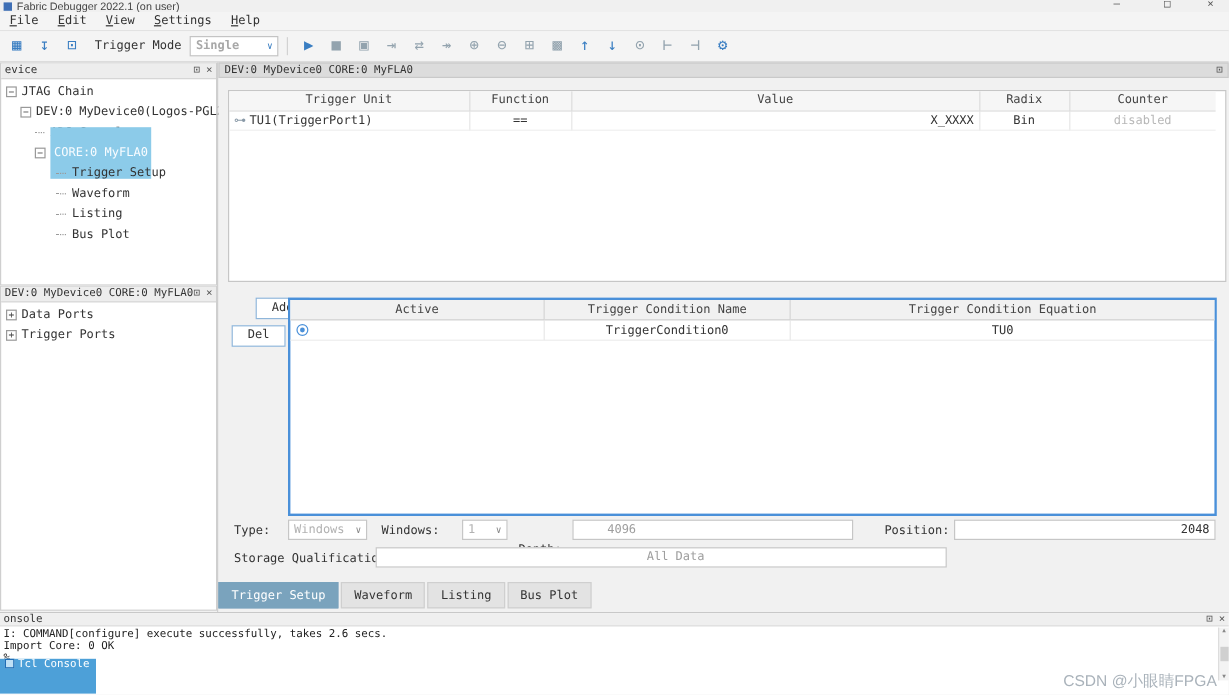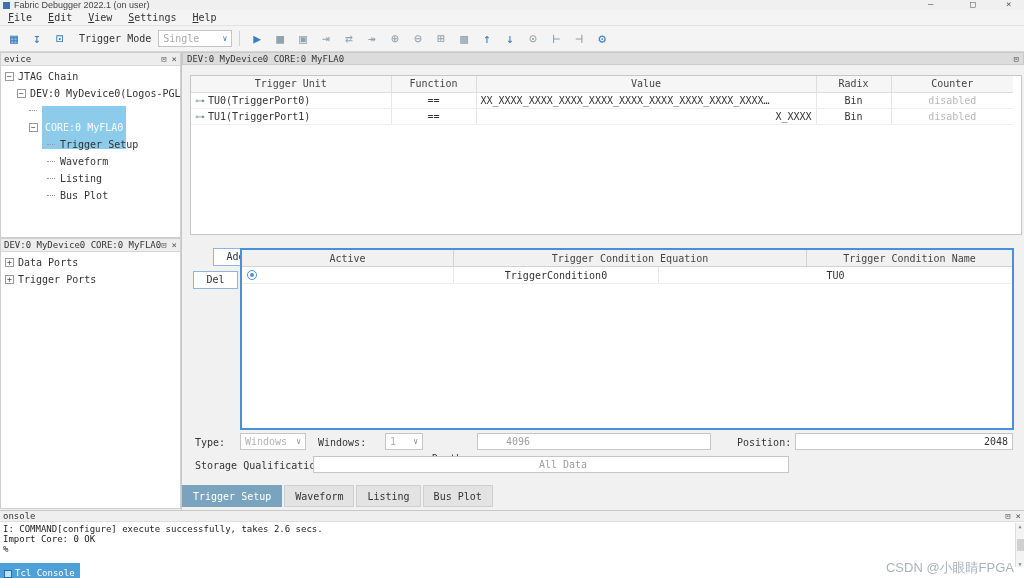--- a/index.html
+++ b/index.html
@@ -23,21 +23,21 @@
   .menu-item::first-letter { text-decoration:underline; }
   
   .toolbar { position:absolute; left:0; top:26px; width:1024px; height:26px;
     background:#f4f4f4; border-bottom:1px solid #d6d6d6; display:flex; align-items:center;
     padding-left:4px; gap:3px; }
   .tb-icon { width:20px; text-align:center; font-size:13px; color:#93a3ae; }
   .tb-icon.blue { color:#3a7ec2; }
   .tb-label { margin:0 4px 0 6px; color:#333; }
   .tb-select { width:74px; height:17px; background:#fff; border:1px solid #c4c4c4;
     display:flex; align-items:center; justify-content:space-between; padding:0 4px; }
-  .tb-select .val { color:#a8a8a8; }
+  .tb-select .val { color:#a8a8a8;font-weight:bold; }
   .chev { font-size:8px; color:#3a7ec2; }
   .sep { width:1px; height:15px; background:#d2d2d2; margin:0 4px; }
   
   .panel { position:absolute; background:#fff; border:1px solid #cfcfcf; }
   .device-panel { left:0; top:52px; width:181px; height:186px; }
   .ports-panel  { left:0; top:238px; width:181px; height:271px; }
   .panel-header { height:13px; background:#ededed; border-bottom:1px solid #d6d6d6;
     display:flex; align-items:center; font-size:9px; padding:0 3px; color:#333; white-space:nowrap; overflow:hidden; }
   .ph-icons { margin-left:auto; display:flex; gap:5px; font-size:9px; color:#555; flex:none; }
   .tree { padding-top:2px; }
@@ -103,22 +103,22 @@
   .console { position:absolute; left:0; top:510px; width:1024px; height:69px;
     background:#fff; border-top:1px solid #c8c8c8; }
   .console-header { height:11px; background:#efefef; border-bottom:1px solid #dedede;
     display:flex; align-items:center; font-size:9px; padding:0 3px; }
   .console-body { position:relative; height:40px; padding:2px 3px; font-size:9px;
     line-height:10px; color:#222; }
   .cscroll { position:absolute; right:0; top:12px; width:9px; height:44px;
     background:#f3f3f3; border-left:1px solid #ddd; font-size:5px; color:#888;
     display:flex; flex-direction:column; justify-content:space-between; align-items:center; }
   .cthumb { width:7px; height:12px; background:#d0d0d0; }
-  .tcl-tab { position:absolute; left:0; bottom:1px; width:80px; height:15px;
-    background:#4da0d8; color:#fff; font-size:9px; display:flex; align-items:flex-end;
+  .tcl-tab { position:absolute; left:0; bottom:1px; width:80px; height:29px;
+    background:#4da0d8; color:#fff; font-size:9px; display:flex; align-items:flex-start;
     gap:3px; padding:0 4px; }
   .tcl-icon { width:8px; height:8px; background:#bfe0f5; border:1px solid #1f6db5; flex:none; }
   .watermark { position:absolute; right:10px; bottom:2px;
     font-family:"Liberation Sans", sans-serif; font-size:13px; color:#a9b2ba; }
 </style>
 </head>
 <body>
 
 <div class="titlebar">
   <span class="app-icon"></span>
@@ -246,45 +246,38 @@
         <tr>
           <th>Trigger Unit</th>
           <th>Function</th>
           <th>Value</th>
           <th>Radix</th>
           <th>Counter</th>
         </tr>
       </thead>
       <tbody>
         <tr>
-          <td><span class="tu-icon">⊶</span><span>TU0(TriggerPort0)</span></td>
-          <td class="func">==</td>
-          <td class="value">XX_XXXX_XXXX_XXXX_XXXX_XXXX_XXXX_XXXX_XXXX_XXXX…</td>
-          <td class="radix">Bin</td>
-          <td class="counter">disabled</td>
-        </tr>
-        <tr>
           <td><span class="tu-icon">⊶</span><span>TU1(TriggerPort1)</span></td>
           <td class="func">==</td>
           <td class="value r">X_XXXX</td>
           <td class="radix">Bin</td>
           <td class="counter">disabled</td>
         </tr>
       </tbody>
     </table>
   </div>
 
   <div class="btn btn-add">Add</div>
   <div class="btn btn-del">Del</div>
 
   <div class="cond-table">
     <div class="cond-hrow">
       <div class="cth c1">Active</div>
+      <div class="cth c2">Trigger Condition Name</div>
       <div class="cth c3">Trigger Condition Equation</div>
-      <div class="cth c2">Trigger Condition Name</div>
     </div>
     <div class="cond-drow">
       <div class="ctd c1 active-cell">
         <span class="radio"></span>
       </div>
       <div class="ctd c2">TriggerCondition0</div>
       <div class="ctd c3">TU0</div>
     </div>
   </div>
 

